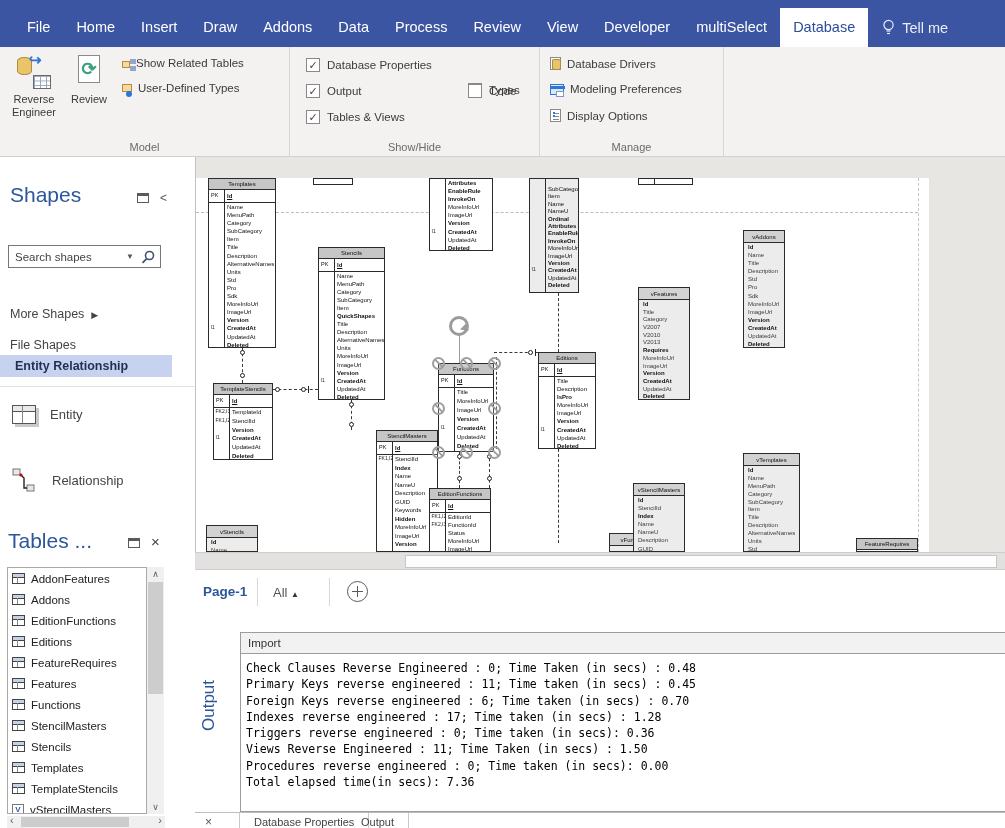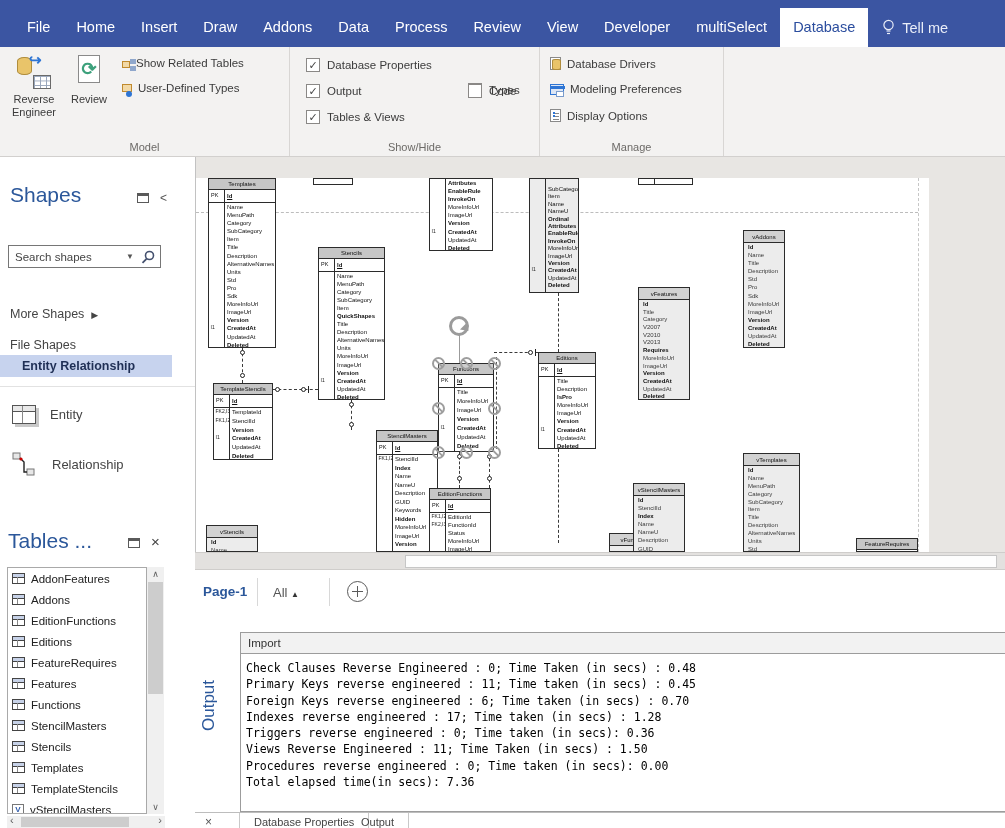--- a/index.html
+++ b/index.html
@@ -77,21 +77,21 @@
   #tables-title { position:absolute; left:8px; top:372px; }
   .float-ico { position:absolute; width:12px; height:10px; border:1px solid #5a5a5a; }
   .float-ico::before { content:''; position:absolute; left:0; top:0; right:0; height:2px; background:#5a5a5a; }
   .chev { position:absolute; font-size:12px; color:#555; }
   #searchbox { position:absolute; left:8px; top:88px; width:153px; height:23px;
     border:1px solid #767676; background:#fff; display:flex; align-items:center; }
   #searchbox .ph { font-size:11.5px; color:#444; padding-left:6px; flex:1; }
   #searchbox .caret { font-size:8px; color:#555; margin-right:6px; }
   .navlink { position:absolute; left:10px; font-size:12.5px; color:#444; white-space:nowrap; }
   #er-active { position:absolute; left:0; top:198px; width:172px; height:22px; background:#c7d3ee;
-    color:#1f2f55; font-weight:bold; font-size:12.5px; line-height:22px; padding-left:22px; }
+    color:#1f2f55; font-weight:bold; font-size:12.5px; line-height:22px; padding-left:15px; }
   #shape-divider { position:absolute; left:0; top:229px; width:195px; border-top:1px solid #e2e2e2; }
   .stencil-item { position:absolute; left:12px; display:flex; align-items:center; gap:14px;
     font-size:13px; color:#444; }
   .entity-ico { width:24px; height:19px; background:#fff; border:1.5px solid #555; position:relative;
     box-shadow:3px 3px 0 #c9c9c9; }
   .entity-ico::before { content:''; position:absolute; left:0; top:0; right:0; height:5px;
     background:#e9e9e9; border-bottom:1.5px solid #555; }
   .entity-ico::after { content:''; position:absolute; left:9px; top:0; bottom:0; border-left:1px solid #888; }
 
   #tables-list { position:absolute; left:7px; top:410px; width:140px; height:247px;
@@ -312,21 +312,21 @@
     <div class="navlink" style="top:150px;">
       <span>More Shapes</span> &nbsp;<span style="font-size:9px;">▶</span>
     </div>
     <div class="navlink" style="top:181px;">File Shapes</div>
     <div id="er-active">Entity Relationship</div>
     <div id="shape-divider"></div>
     <div class="stencil-item" style="top:248px;">
       <span class="entity-ico"></span>
       <span>Entity</span>
     </div>
-    <div class="stencil-item" style="top:295px;gap:16px;">
+    <div class="stencil-item" style="top:311px;gap:16px;">
       <svg width="24" height="24" viewBox="0 0 24 24">
         <rect x="1" y="1" width="7" height="6" fill="#e7e7e7" stroke="#777"></rect>
         <rect x="15" y="17" width="7" height="6" fill="#e7e7e7" stroke="#777"></rect>
         <path d="M8 6 L12 10 L12 20 L15 20" fill="none" stroke="#222" stroke-width="1.4"></path>
         <circle cx="9" cy="7" r="1.6" fill="#c00"></circle>
       </svg>
       <span>Relationship</span>
     </div>
 
     <div class="panel-title" id="tables-title">Tables ...</div>

